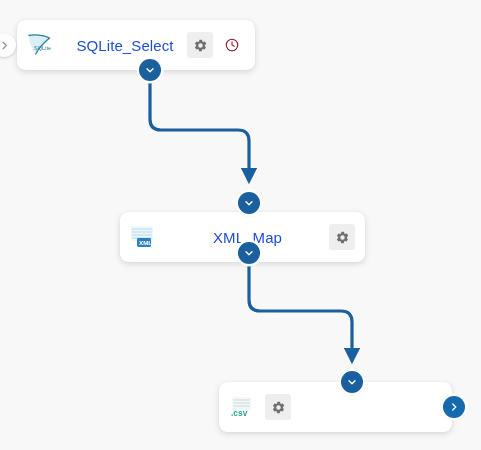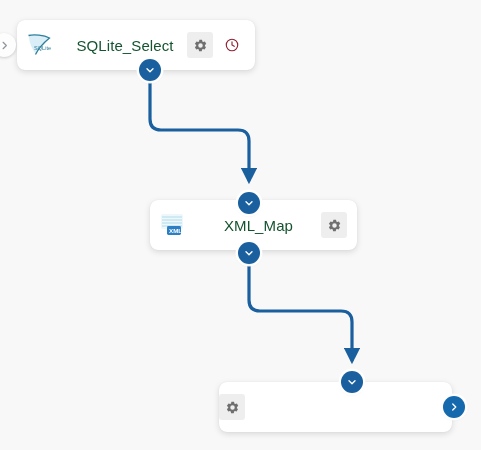--- a/index.html
+++ b/index.html
@@ -35,35 +35,35 @@
     position: absolute;
     height: 50px;
     background: #ffffff;
     border-radius: 8px;
     box-shadow: 0 2px 6px rgba(0,0,0,0.13), 0 0 1px rgba(0,0,0,0.10);
     display: flex;
     align-items: center;
     box-sizing: border-box;
   }
   #node-sqlite { left: 17px;  top: 20px;  width: 238px; }
-  #node-xmlmap { left: 120px; top: 200px; width: 207px; margin-left: 30px; }
+  #node-xmlmap { left: 120px; top: 212px; width: 245px; }
   #node-csv1   { left: 219px; top: 382px; width: 233px; }
 
   .node-icon {
     width: 46px;
     flex: 0 0 46px;
     display: flex;
     align-items: center;
     justify-content: center;
   }
   .node-label {
     flex: 1 1 auto;
     text-align: center;
     font-size: 15px;
-    color: #14532d;
+    color: #1d4ed8;
     letter-spacing: 0.1px;
     white-space: nowrap;
     overflow: hidden;
   }
   .node-actions {
     flex: 0 0 auto;
     display: flex;
     align-items: center;
     gap: 6px;
     padding-right: 10px;
@@ -201,20 +201,31 @@
       <path d="M6 9.5 L12 15.5 L18 9.5" fill="none" stroke="#ffffff" stroke-width="2.7" stroke-linecap="round" stroke-linejoin="round"></path>
     </svg>
   </div>
   <div class="handle" id="handle-xmlmap-out">
     <svg class="chev" width="12" height="12" viewBox="0 0 24 24" xmlns="http://www.w3.org/2000/svg">
       <path d="M6 9.5 L12 15.5 L18 9.5" fill="none" stroke="#ffffff" stroke-width="2.7" stroke-linecap="round" stroke-linejoin="round"></path>
     </svg>
   </div>
 
   <div class="node" id="node-csv1">
+    <span class="node-icon">
+      <svg width="30" height="26" viewBox="0 0 30 26" xmlns="http://www.w3.org/2000/svg">
+        <rect x="5" y="3" width="19" height="14" rx="1.5" fill="#f4f8f8"></rect>
+        <g stroke="#cfdcdc" stroke-width="1.1">
+          <path d="M6 6 H23"></path>
+            <path d="M6 9 H23"></path>
+            <path d="M6 12 H23"></path>
+        </g>
+        <text x="4" y="22" font-family="Liberation Sans, sans-serif" font-size="8.4" fill="#2aa79b" font-weight="bold">.csv</text>
+      </svg>
+    </span>
     <span class="node-actions">
       <span class="icon-btn gear-bg">
         <svg width="15" height="15" viewBox="0 0 24 24" xmlns="http://www.w3.org/2000/svg">
           <path fill="#6f6f6f" d="M19.1 12.9a7.6 7.6 0 0 0 .06-.9 7.6 7.6 0 0 0-.07-.9l1.92-1.5a.46.46 0 0 0 .11-.58l-1.82-3.15a.46.46 0 0 0-.55-.2l-2.26.91a6.7 6.7 0 0 0-1.56-.9l-.34-2.41a.45.45 0 0 0-.45-.38h-3.64a.45.45 0 0 0-.44.38l-.34 2.41c-.56.23-1.08.53-1.56.9l-2.27-.91a.45.45 0 0 0-.54.2L3.08 9.02a.45.45 0 0 0 .1.58l1.93 1.5a7.3 7.3 0 0 0 0 1.8l-1.93 1.5a.46.46 0 0 0-.1.58l1.82 3.15c.11.2.35.27.54.2l2.27-.91c.48.36 1 .67 1.56.9l.34 2.41c.03.22.22.38.44.38h3.64c.23 0 .42-.16.45-.38l.34-2.41c.56-.23 1.08-.54 1.56-.9l2.26.91c.2.07.44 0 .55-.2l1.82-3.15a.46.46 0 0 0-.11-.58l-1.92-1.5ZM12 15.6A3.6 3.6 0 1 1 12 8.4a3.6 3.6 0 0 1 0 7.2Z"></path>
         </svg>
       </span>
     </span>
   </div>
 
   <div class="handle" id="handle-csv1-in">

